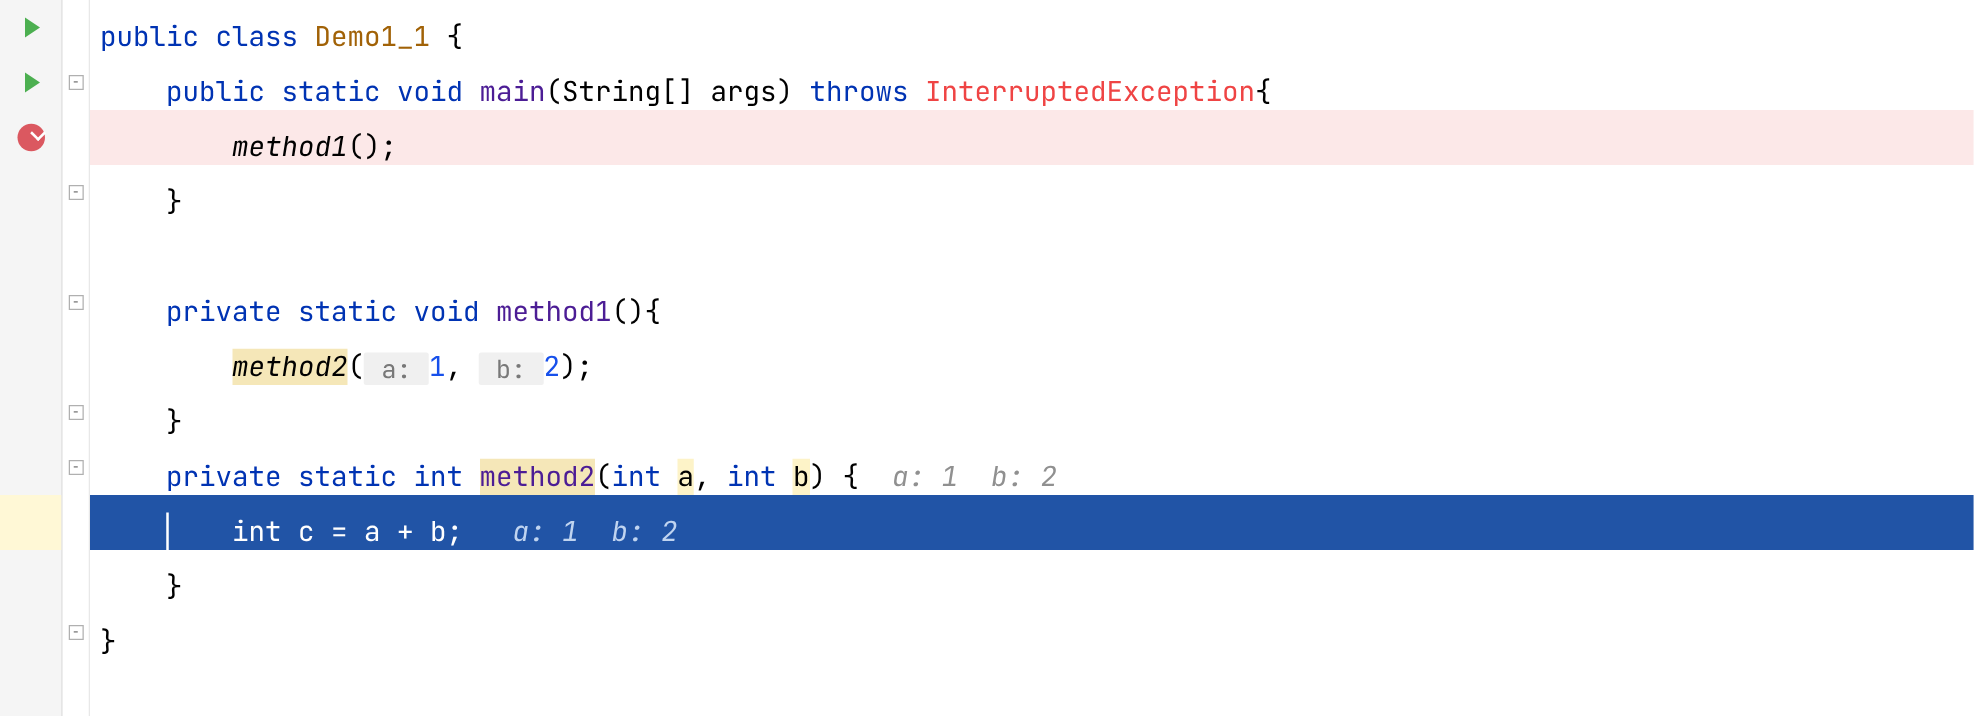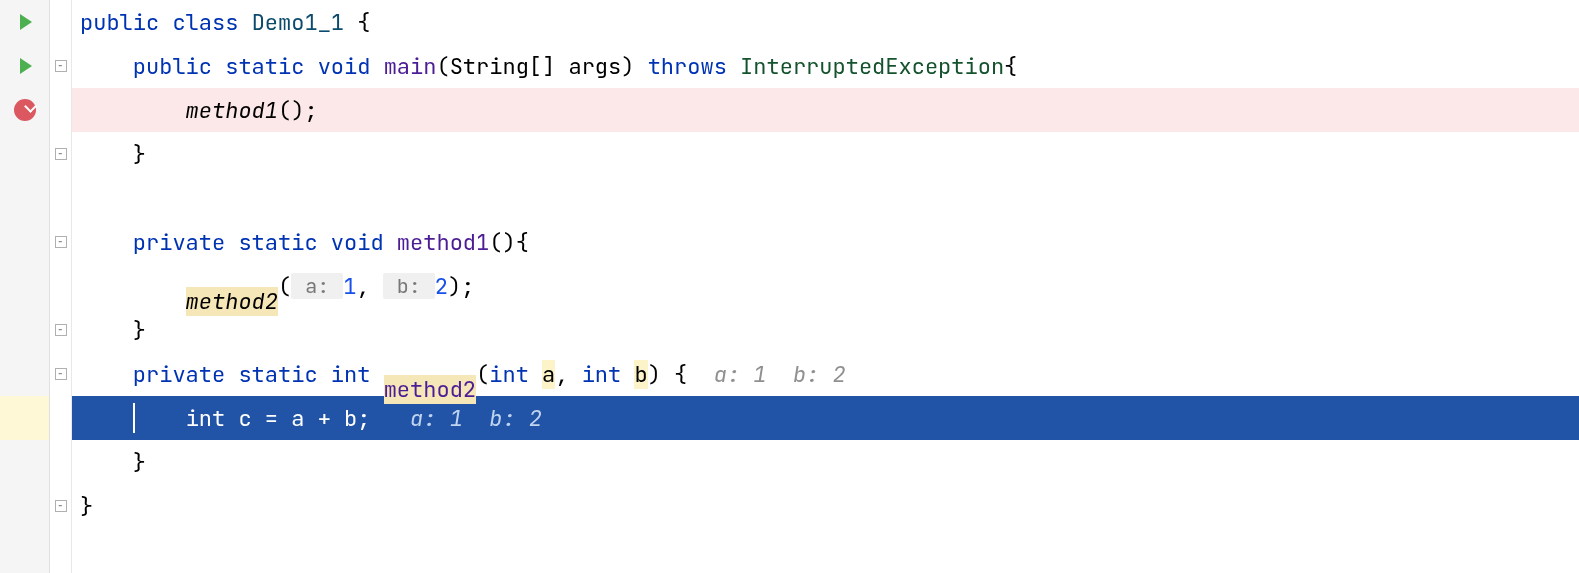--- a/index.html
+++ b/index.html
@@ -77,41 +77,41 @@
       line-height: 1;
     }
     .fold-marker::before { content: "−"; font-weight: bold; }
     .code-area {
       flex: 1;
       position: relative;
     }
     .code-line {
       height: 44px;
       display: flex;
-      align-items: center;
+      align-items: flex-end;
       white-space: pre;
       padding-left: 8px;
     }
     .bg-breakpoint { background: #fce8e8; }
     .bg-execution {
       background: #2154a6;
       color: #ffffff;
     }
     .bg-execution .kw,
     .bg-execution .id,
     .bg-execution .plain { color: #ffffff !important; }
     .bg-execution .hint { color: #c0d4f0 !important; font-style: italic; }
     .bg-exec-gutter { background: #fff8d6; }
     .kw { color: #0033b3; }
-    .classname { color: #0c4a6e; }
+    .classname { color: #a16207; }
     .method-decl { color: #4c1d95; }
     .method-call { font-style: italic; color: #000000; }
     .plain { color: #000000; }
     .num { color: #1750eb; }
-    .throws-type { color: #14532d; }
+    .throws-type { color: #ef4444; }
     .hint {
       color: #909090;
       font-style: italic;
     }
     .hint-label {
       background: #f0f0f0;
       color: #787878;
       padding: 0 2px;
       border-radius: 2px;
       font-style: normal;

